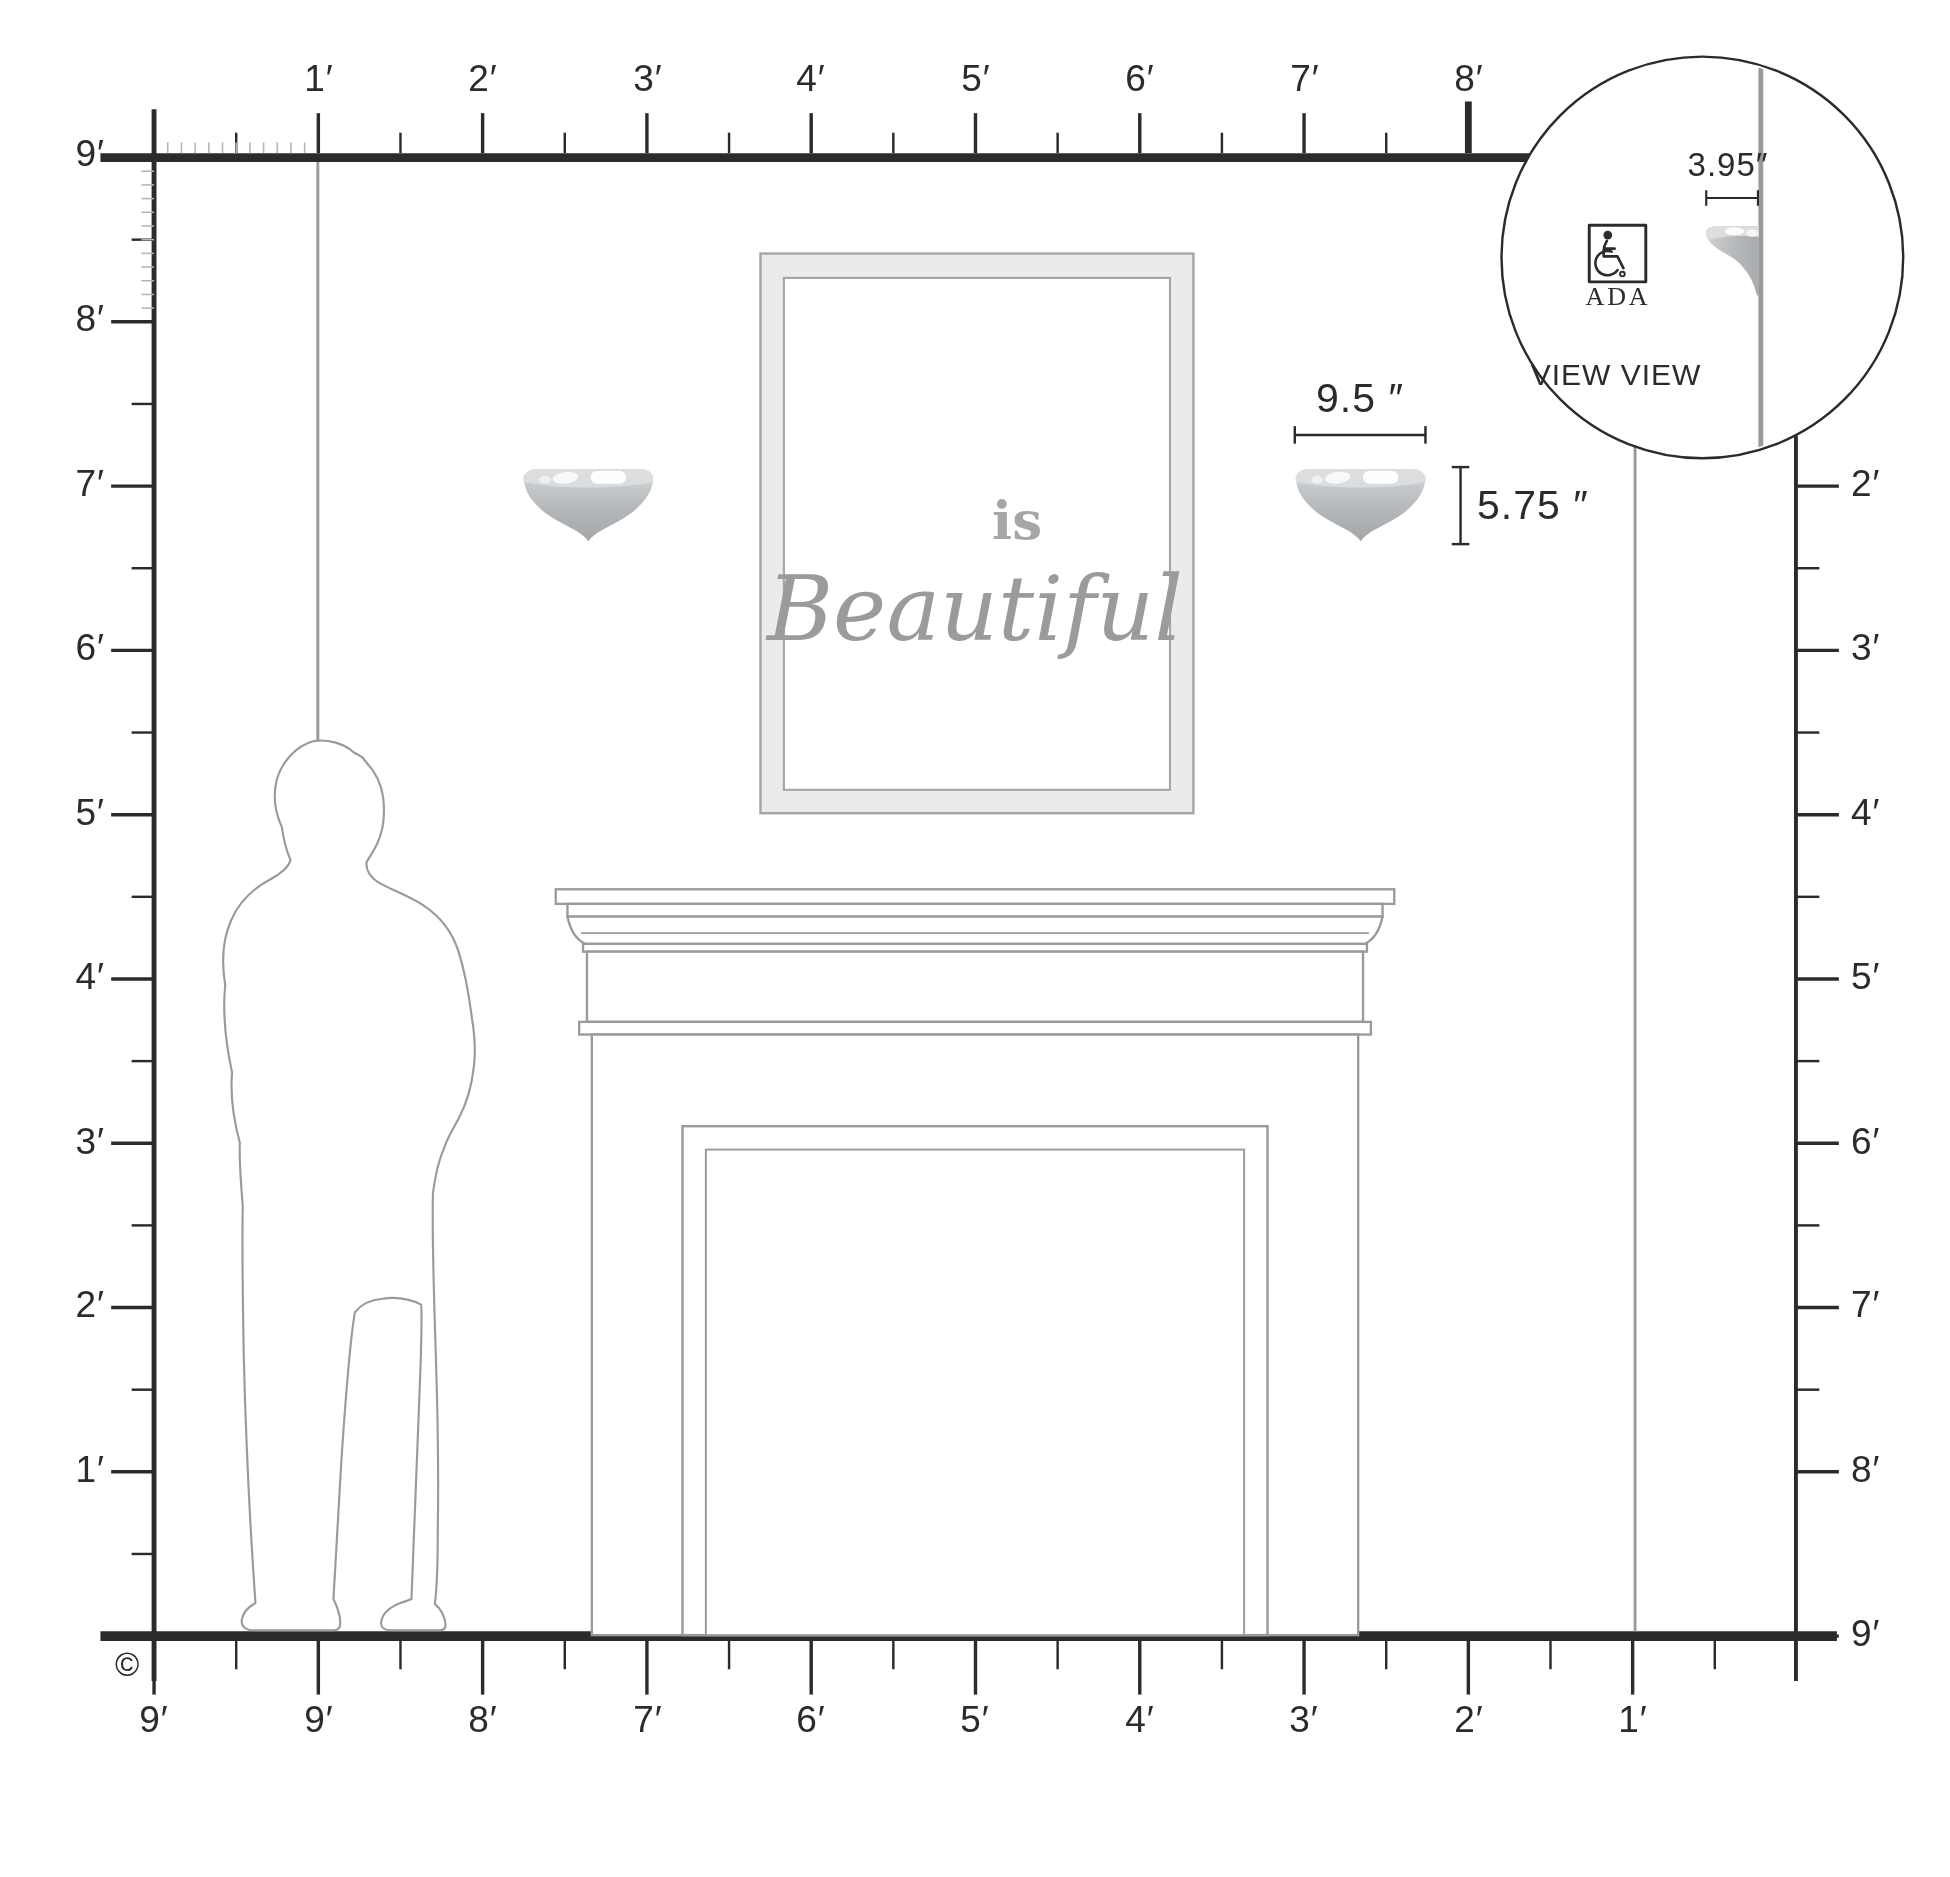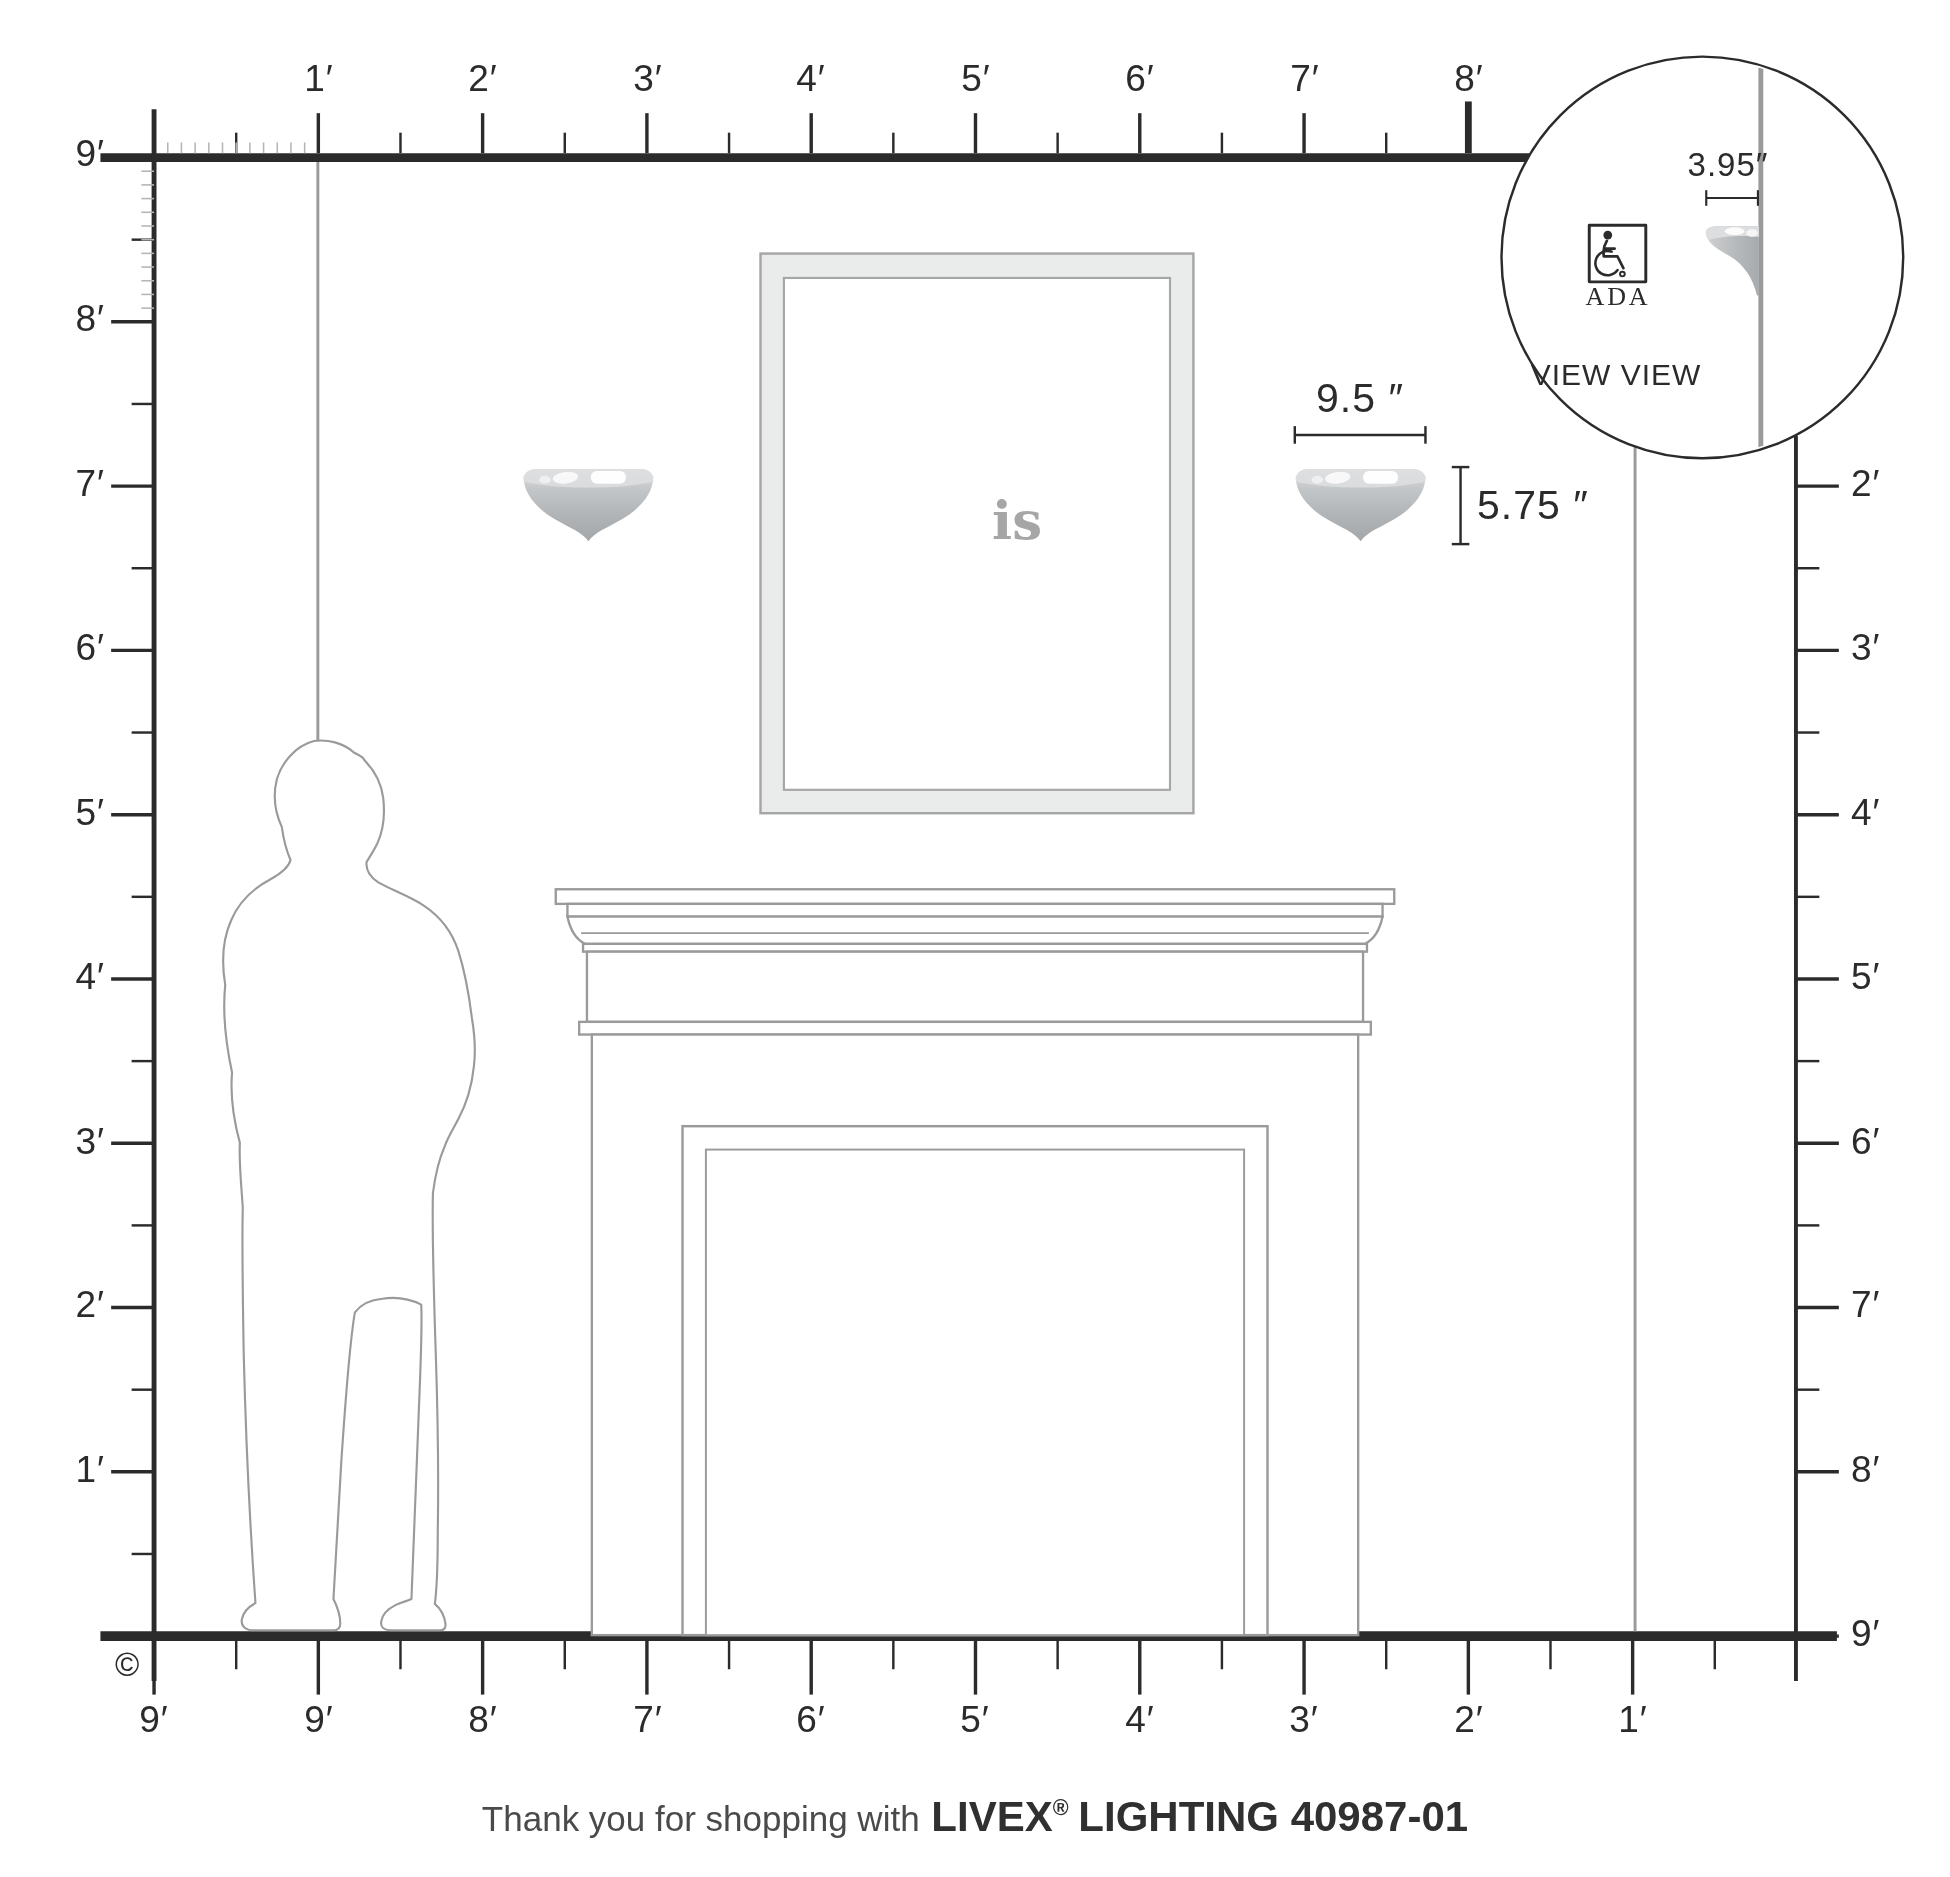--- a/index.html
+++ b/index.html
@@ -276,21 +276,19 @@
   </div>
 
   <div class="lbl dim cx" style="left:1360px;top:378px">9.5 ″</div>
   <div class="lbl dim" style="left:1477px;top:485px">5.75 ″</div>
   <div class="lbl dim-sm cx" style="left:1728px;top:148px">3.95″</div>
 
   <div class="lbl ada cx" style="left:1618px;top:284px">ADA</div>
   <div class="lbl sideview cx" style="left:1616px;top:360px">VIEW VIEW</div>
 
   <div class="art art-is cx" style="left:975px;top:489px">is</div>
+  <div class="art art-beautiful cx" style="left:975px;top:556px">Beautiful</div>
 
   <div class="lbl copyright" style="left:115px;top:1648px">©</div>
 
-  <div class="footer">
-    <span class="pre">Thank you for shopping with</span><span class="brand">LIVEX</span><span class="reg">®</span><span class="suffix">LIGHTING 40987-01</span>
-  </div>
 
 </div>
 
 
 </body></html>

